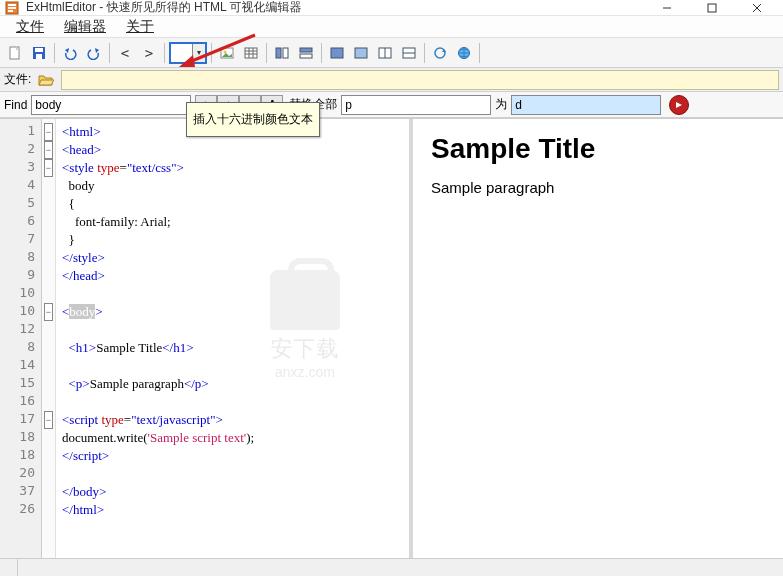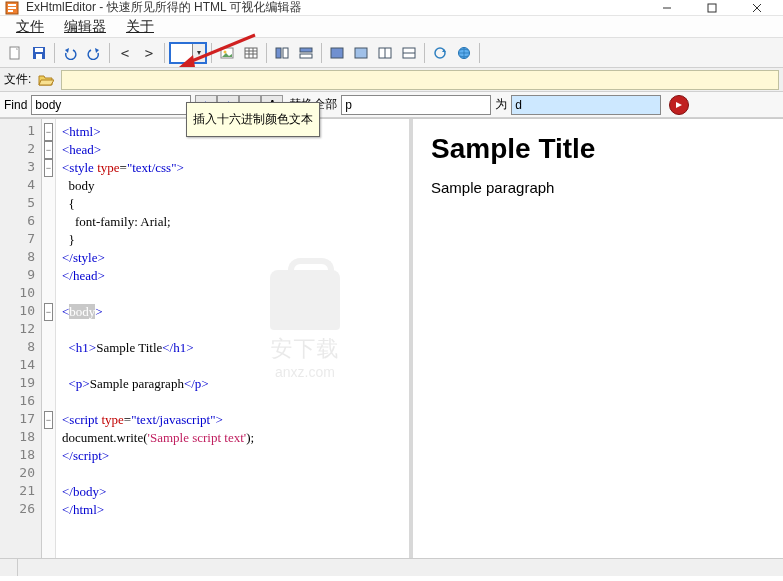--- a/index.html
+++ b/index.html
@@ -277,27 +277,27 @@
         <div>5</div>
         <div>6</div>
         <div>7</div>
         <div>8</div>
         <div>9</div>
         <div>10</div>
         <div>10</div>
         <div>12</div>
         <div>8</div>
         <div>14</div>
-        <div>19</div>
+        <div>15</div>
         <div>16</div>
         <div>17</div>
         <div>18</div>
         <div>18</div>
         <div>20</div>
-        <div>21</div>
+        <div>37</div>
         <div>26</div>
       </div>
     <div class="fold-col" id="foldcol">
         <div>
           <div class="fold-box">−</div>
         </div>
         <div>
           <div class="fold-box">−</div>
         </div>
         <div>

